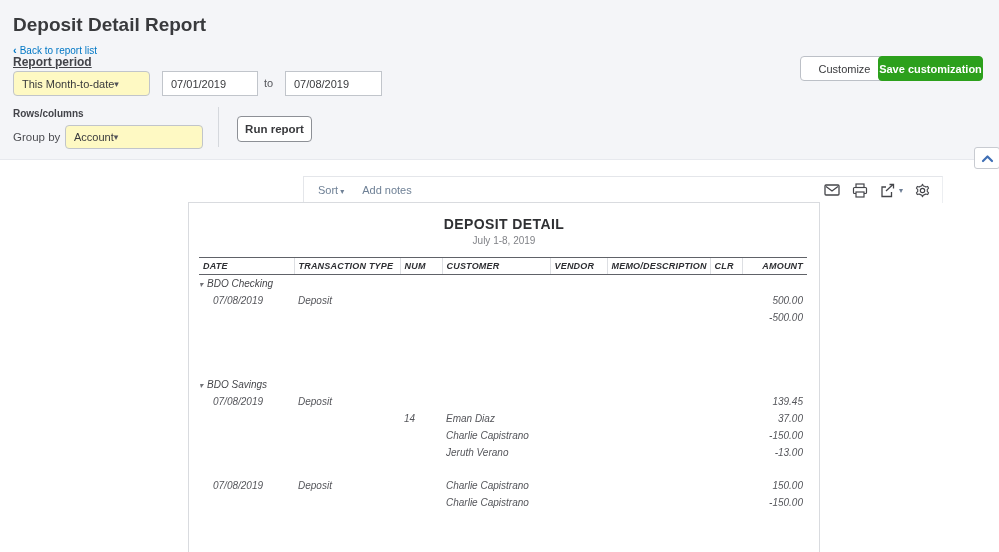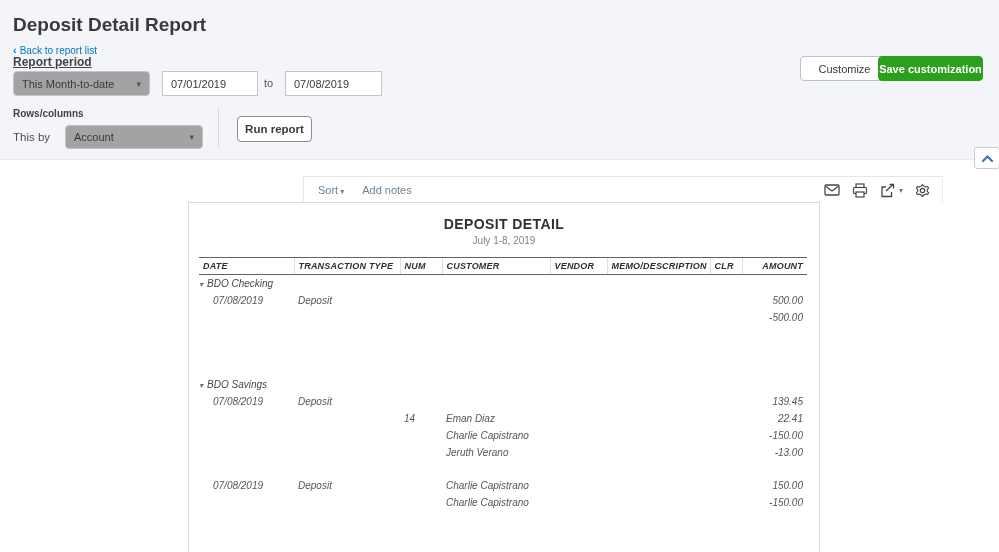--- a/index.html
+++ b/index.html
@@ -8,22 +8,22 @@
   .app { position:relative; width:999px; height:552px; background:#fff; overflow:hidden; }
 
   
   .filter-panel { position:absolute; left:0; top:0; width:999px; height:160px;
     background:#f4f5f8; border-bottom:1px solid #e7e9ee; }
   .page-title { position:absolute; left:13px; top:14px; font-size:19px; font-weight:600; color:#393a3d; }
   .back-link { position:absolute; left:13px; top:44px; font-size:10px; color:var(--link-blue); cursor:pointer; }
   .back-link .chev { font-size:11px; font-weight:700; margin-right:3px; }
   .report-period-label { position:absolute; left:13px; top:55px; font-size:12px; font-weight:600;
     color:#43444a; text-decoration:underline; }
-  .select-box { position:absolute; height:25px; background:#a3a3a3; border:1px solid #c1c5cb;
-    border-radius:4px; display:flex; align-items:center; justify-content:space-between;
+  .select-box { position:absolute; height:25px; background:#fef9c3; border:1px solid #c1c5cb;
+    border-radius:4px; display:flex; align-items:center; 
     padding:0 8px; font-size:11px; color:#393a3d; cursor:pointer; }
   .select-box .caret { font-size:9px; color:#52545a; }
   .period-select { left:13px; top:71px; width:137px; }
   .date-input { position:absolute; top:71px; height:25px; background:#fff; border:1px solid #c1c5cb;
     border-radius:0; font-size:11px; color:#393a3d; padding:0 8px;
     font-family:"Liberation Sans", sans-serif; }
   .date-from { left:162px; width:96px; }
   .date-to { left:285px; width:97px; }
   .to-label { position:absolute; left:264px; top:77px; font-size:11px; color:#55565b; }
   .customize-btn { position:absolute; left:800px; top:56px; width:89px; height:25px; background:#fff;
@@ -91,21 +91,21 @@
       <span class="caret">▾</span>
     </div>
     <input class="date-input date-from" value="07/01/2019" style="">
     <span class="to-label">to</span>
     <input class="date-input date-to" value="07/08/2019" style="">
 
     <button class="customize-btn">Customize</button>
     <button class="save-btn">Save customization</button>
 
     <div class="rows-cols-label">Rows/columns</div>
-    <div class="group-by-label">This by</div>
+    <div class="group-by-label">Group by</div>
     <div class="select-box group-select">
       <span>Account</span>
       <span class="caret">▾</span>
     </div>
     <div class="v-divider"></div>
     <button class="run-report-btn">Run report</button>
   </div>
 
   <div class="collapse-btn">
     <svg width="13" height="9" viewBox="0 0 13 9">
@@ -217,21 +217,21 @@
           <td class="amount-col">139.45</td>
         </tr>
         <tr>
           <td class="date-cell"></td>
           <td></td>
           <td>14</td>
           <td>Eman Diaz</td>
           <td></td>
           <td></td>
           <td></td>
-          <td class="amount-col">22.41</td>
+          <td class="amount-col">37.00</td>
         </tr>
         <tr>
           <td class="date-cell"></td>
           <td></td>
           <td></td>
           <td>Charlie Capistrano</td>
           <td></td>
           <td></td>
           <td></td>
           <td class="amount-col">-150.00</td>

